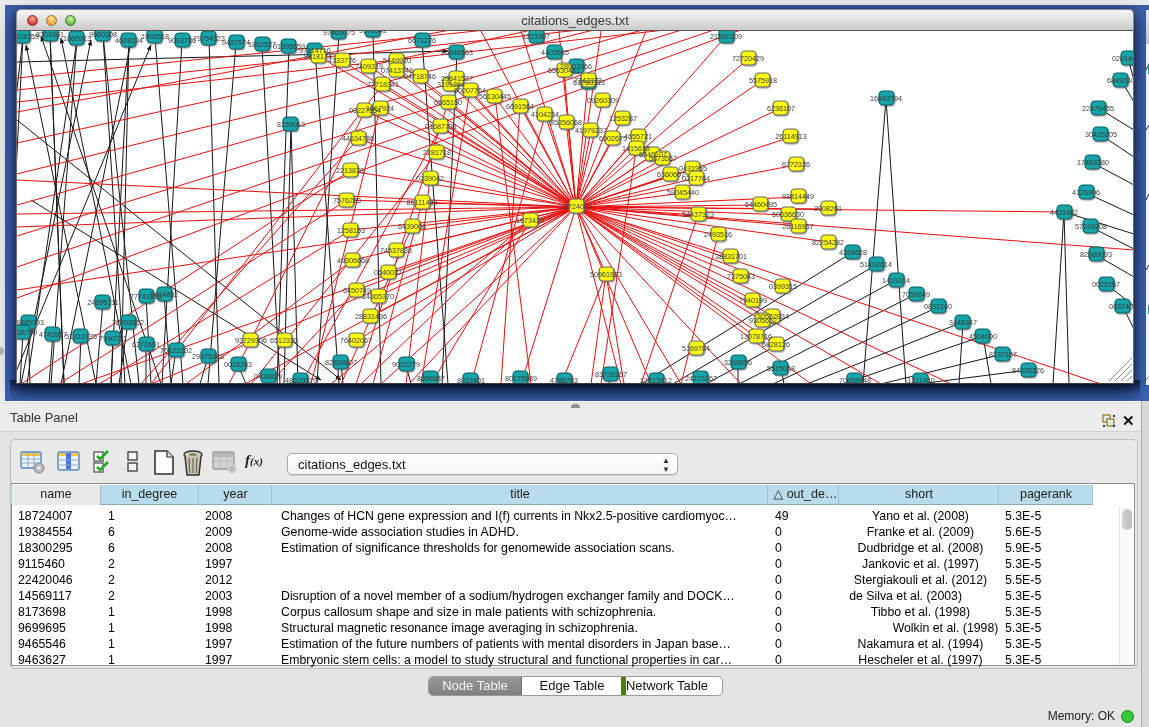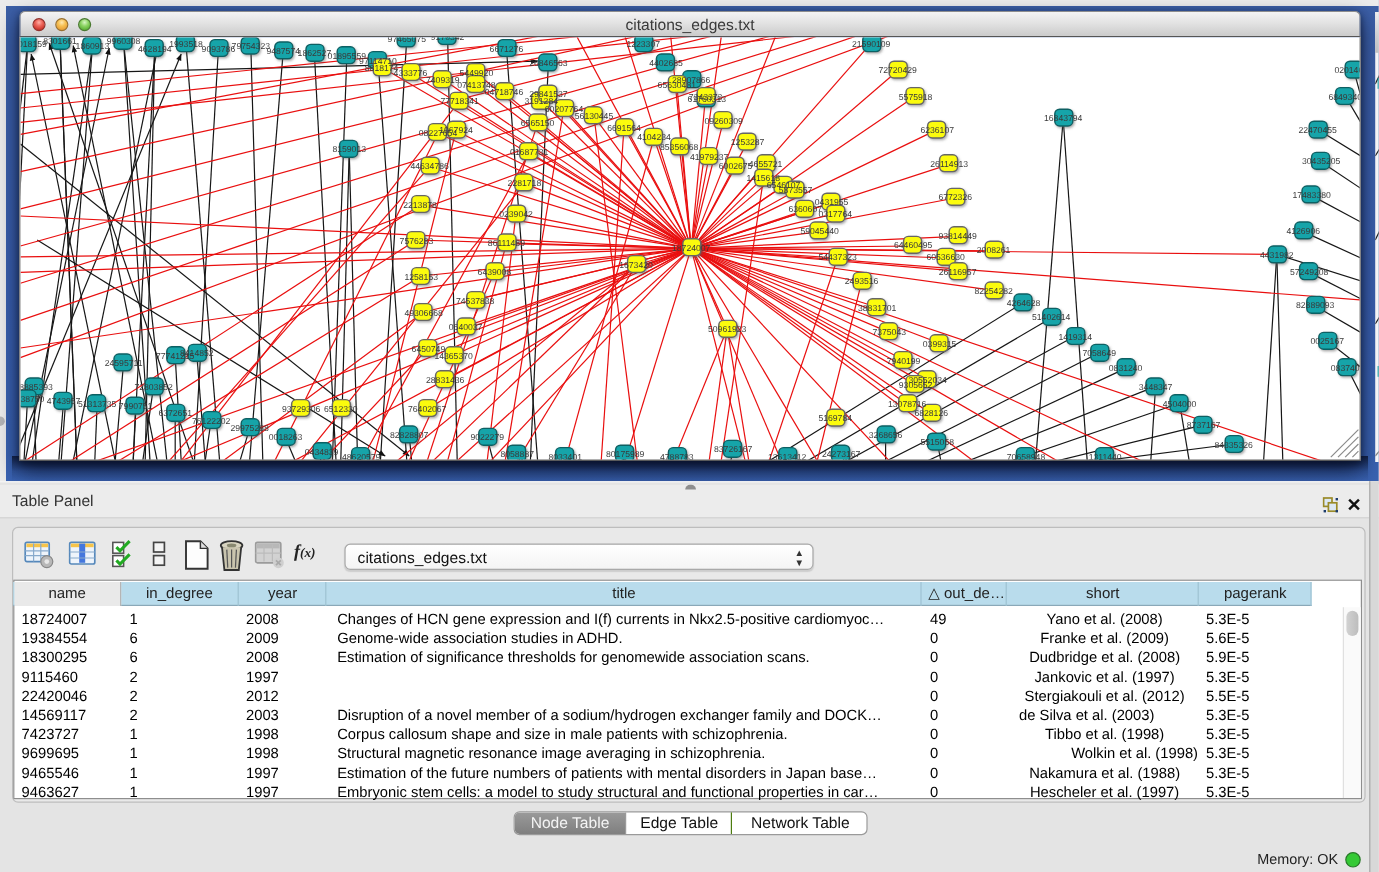--- a/index.html
+++ b/index.html
@@ -43,21 +43,21 @@
 #thead .th{position:absolute;top:0;height:20px;border-right:1px solid #9fc2d2;font-size:12.5px;color:#222;text-align:center;line-height:19px}
 #thead .gray{background:#e9e9e9;border-right:1px solid #b5b5b5}
 .tr{position:absolute;left:0;width:1149px;height:16px;font-size:12.3px;color:#000}
 .tr span{position:absolute;top:1px;white-space:nowrap}
 #vscroll{position:absolute;left:1119px;top:104px;width:15px;height:159px;background:#fafafa;border-left:1px solid #e0e0e0}
 #vthumb{position:absolute;left:1121.5px;top:107px;width:10px;height:21px;background:linear-gradient(90deg,#d2d2d2,#bdbdbd);border-radius:5px}
 
 #tabs{position:absolute;left:428px;top:274px;width:295px;height:20px;border:1px solid #9a9a9a;border-radius:5px;background:#fff;box-shadow:inset 0 1px 0 rgba(255,255,255,.8)}
 #tabs .seg{position:absolute;top:0;height:18px;font-size:13px;line-height:18px;text-align:center;color:#111}
 #seg1{left:0;width:93px;background:linear-gradient(180deg,#9a9a9a,#7f7f7f);color:#f4f4f4 !important;border-radius:4px 0 0 4px;border-right:1px solid #6f6f6f}
-#seg2{left:94px;width:87px;border-right:1px solid #4d7c0f}
+#seg2{left:94px;width:103px;border-right:5px solid #4d7c0f}
 #seg3{left:182px;width:112px}
 
 #status{position:absolute;left:0;top:299px;width:1149px;height:27px}
 #status .m{position:absolute;right:34px;top:8px;font-size:12px;color:#222}
 #memdot{position:absolute;right:15px;top:9px;width:13px;height:13px;border-radius:50%;background:#35c935;border:1.5px solid #2b7b2b}
 #rightedge{position:absolute;left:1141px;top:401px;width:8px;height:326px;background:#d8d8d8;border-left:1px solid #a9a9a9}
 </style></head>
 <body>
 <div id="stage">
   <div id="desk"></div>
@@ -750,21 +750,21 @@
 <div class="tr" style="top:186px">
         <span style="left:18px">14569117</span>
         <span style="left:108px">2</span>
         <span style="left:205px">2003</span>
         <span style="left:281px">Disruption of a novel member of a sodium/hydrogen exchanger family and DOCK…</span>
         <span style="left:775px">0</span>
         <span style="left:803px;width:159px;text-align:right">de Silva et al. (2003)</span>
         <span style="left:1005px">5.3E-5</span>
       </div>
 <div class="tr" style="top:202px">
-        <span style="left:18px">7423727</span>
+        <span style="left:18px">8173698</span>
         <span style="left:108px">1</span>
         <span style="left:205px">1998</span>
         <span style="left:281px">Corpus callosum shape and size in male patients with schizophrenia.</span>
         <span style="left:775px">0</span>
         <span style="left:841px;width:159px;text-align:center">Tibbo et al. (1998)</span>
         <span style="left:1005px">5.3E-5</span>
       </div>
 <div class="tr" style="top:218px">
         <span style="left:18px">9699695</span>
         <span style="left:108px">1</span>
@@ -773,21 +773,21 @@
         <span style="left:775px">0</span>
         <span style="left:866px;width:159px;text-align:center">Wolkin et al. (1998)</span>
         <span style="left:1005px">5.3E-5</span>
       </div>
 <div class="tr" style="top:234px">
         <span style="left:18px">9465546</span>
         <span style="left:108px">1</span>
         <span style="left:205px">1997</span>
         <span style="left:281px">Estimation of the future numbers of patients with mental disorders in Japan base…</span>
         <span style="left:775px">0</span>
-        <span style="left:841px;width:159px;text-align:center">Nakamura et al. (1988)</span>
+        <span style="left:841px;width:159px;text-align:center">Nakamura et al. (1994)</span>
         <span style="left:1005px">5.3E-5</span>
       </div>
 <div class="tr" style="top:250px">
         <span style="left:18px">9463627</span>
         <span style="left:108px">1</span>
         <span style="left:205px">1997</span>
         <span style="left:281px">Embryonic stem cells: a model to study structural and functional properties in car…</span>
         <span style="left:775px">0</span>
         <span style="left:841px;width:159px;text-align:center">Hescheler et al. (1997)</span>
         <span style="left:1005px">5.3E-5</span>

